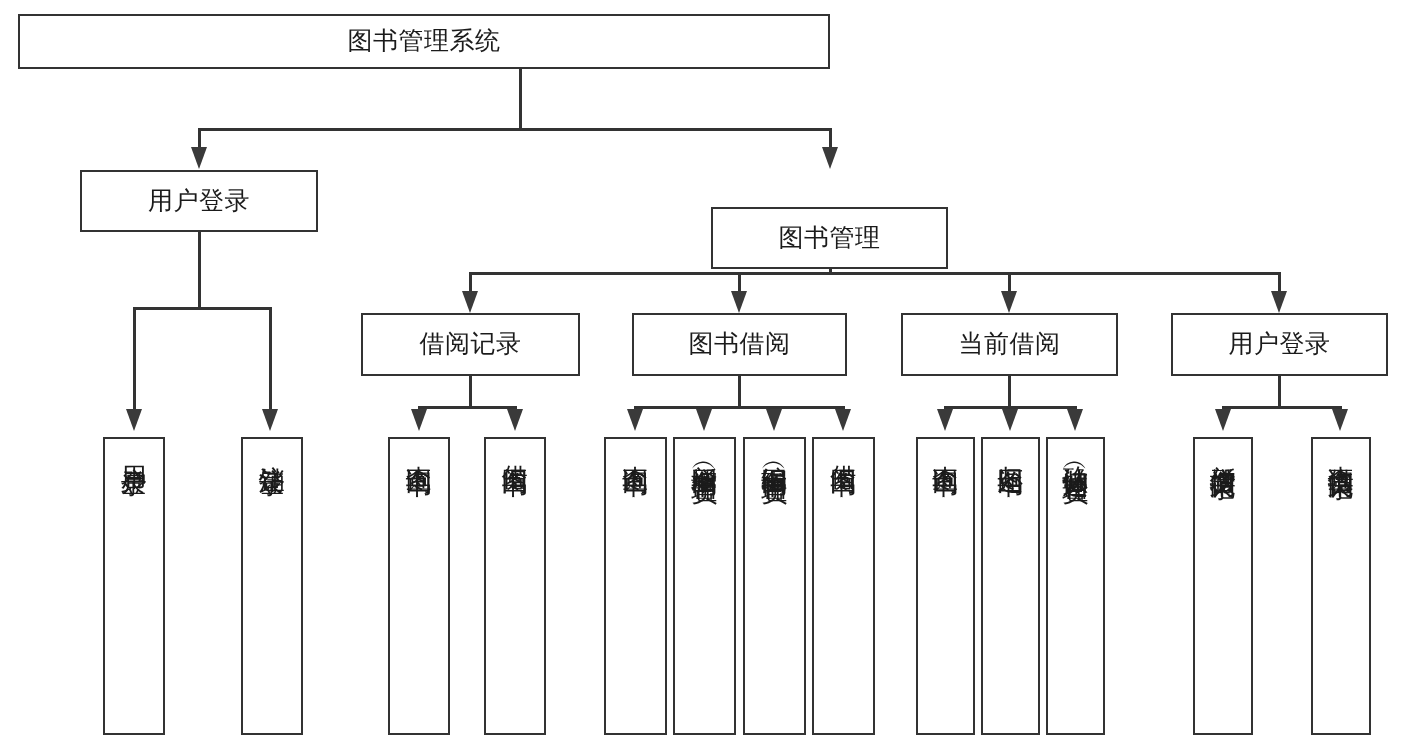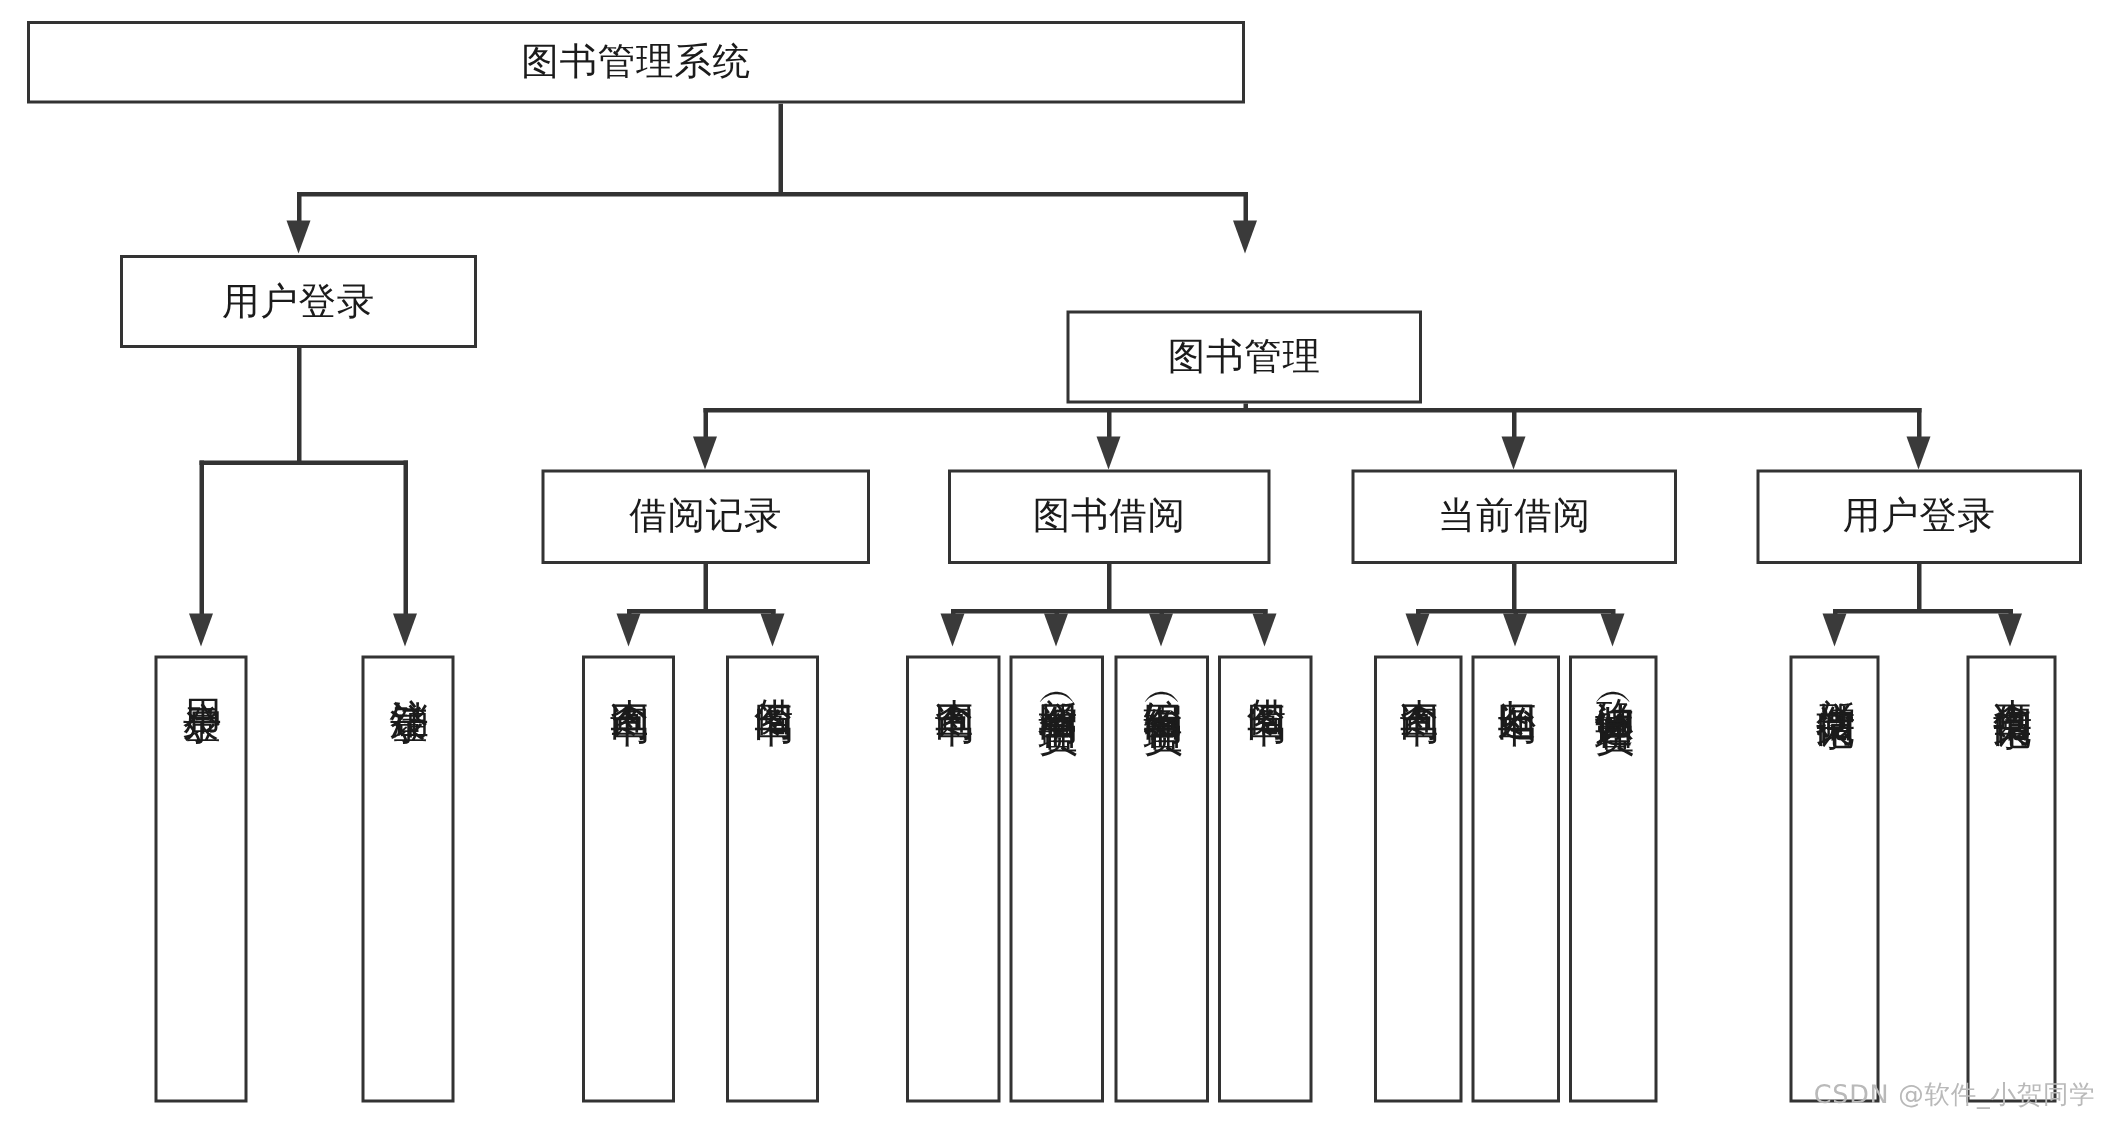--- a/index.html
+++ b/index.html
@@ -202,14 +202,13 @@
   <div class="node vertical" style="left:1046px; top:437px; width:59px; height:298px;">
     <span class="label">确认归还（管理员）</span>
   </div>
   <div class="node vertical" style="left:1193px; top:437px; width:60px; height:298px;">
     <span class="label">新增借阅记录</span>
   </div>
   <div class="node vertical" style="left:1311px; top:437px; width:60px; height:298px;">
     <span class="label">查询借阅记录</span>
   </div>
 
-  <div id="watermark">CSDN @软件_小贺同学</div>
 </div>
 
 </body></html>

